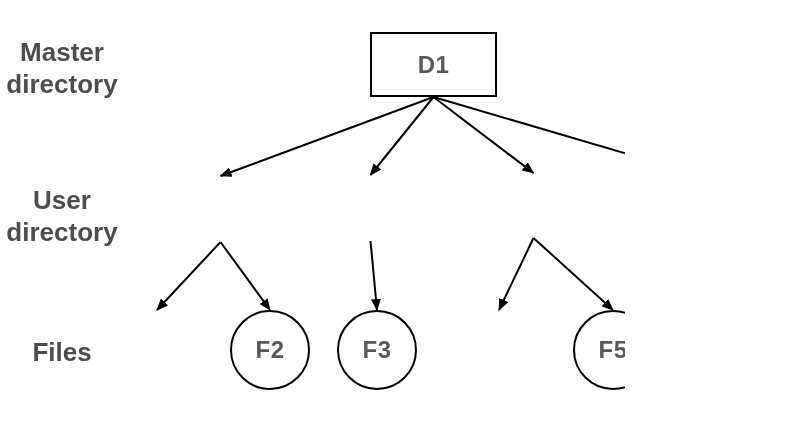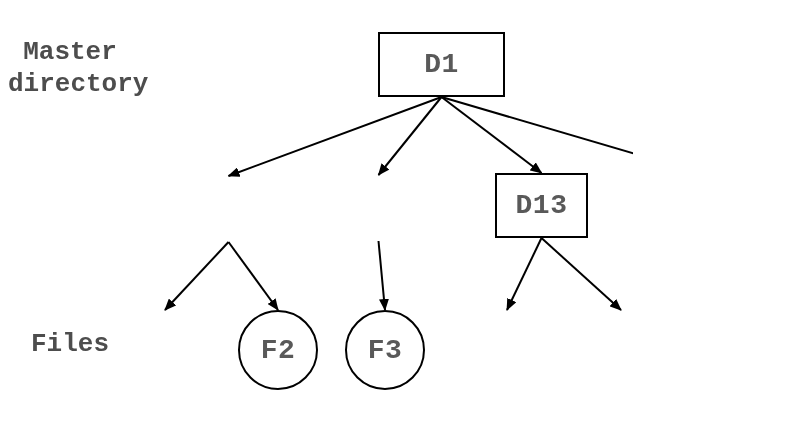--- a/index.html
+++ b/index.html
@@ -7,38 +7,37 @@
     --node-fill:#ffffff;
     --node-text:#595959;
     --label-text:#4d4d4d;
     --bg:#ffffff;
   }
   html,body{margin:0;padding:0;background:var(--bg);}
   .canvas{
     position:relative;
     width:625px;height:436px;
     background:var(--bg);
-    font-family:Liberation Mono, monospace;
+    font-family:Liberation Sans, sans-serif;
     overflow:hidden;
-    margin-left:8px;
   }
   .edges{
     position:absolute;left:0;top:0;width:789px;height:436px;
     pointer-events:none;
   }
   .edge{stroke:var(--line);stroke-width:2;fill:none;}
   .node{
     position:absolute;
     box-sizing:border-box;
     display:flex;align-items:center;justify-content:center;
     background:var(--node-fill);
     border:2.5px solid var(--line);
     color:var(--node-text);
     font-weight:bold;
-    font-size:28px;
+    font-size:24px;
     letter-spacing:0.5px;
   }
   .node.circle{border-radius:50%;}
   .rowlabel{
     position:absolute;
     left:0;width:124px;
     text-align:center;
     color:var(--label-text);
     font-weight:bold;
     font-size:26px;
@@ -63,31 +62,32 @@
       <line x1="220.5" y1="242" x2="157" y2="310" class="edge" marker-end="url(#arrowhead)"></line>
       <line x1="220.5" y1="242" x2="270" y2="310" class="edge" marker-end="url(#arrowhead)"></line>
       <line x1="370.5" y1="241" x2="377" y2="310" class="edge" marker-end="url(#arrowhead)"></line>
       <line x1="533.5" y1="238" x2="499" y2="310" class="edge" marker-end="url(#arrowhead)"></line>
       <line x1="533.5" y1="238" x2="613" y2="310" class="edge" marker-end="url(#arrowhead)"></line>
       <line x1="696" y1="240" x2="728" y2="310" class="edge" marker-end="url(#arrowhead)"></line>
     </svg>
 
   <div class="rowlabel" style="top:36px">Master directory</div>
 
+  <div class="rowlabel" style="top:184px">User directory</div>
 
-  <div class="rowlabel" style="top:328px">Files</div>
+  <div class="rowlabel" style="top:336px">Files</div>
 
   <div class="node rect" style="left:370px;top:32px;width:127px;height:65px">D1</div>
 
 
 
-  <div class="node rect" style="left:487px;top:173px;width:93px;height:65px">D13</div>
 
 
 
   <div class="node circle" style="left:230px;top:310px;width:80px;height:80px">F2</div>
 
   <div class="node circle" style="left:337px;top:310px;width:80px;height:80px">F3</div>
 
 
+  <div class="node circle" style="left:573px;top:310px;width:80px;height:80px">F5</div>
 
 
 </div>
 
 </body></html>

